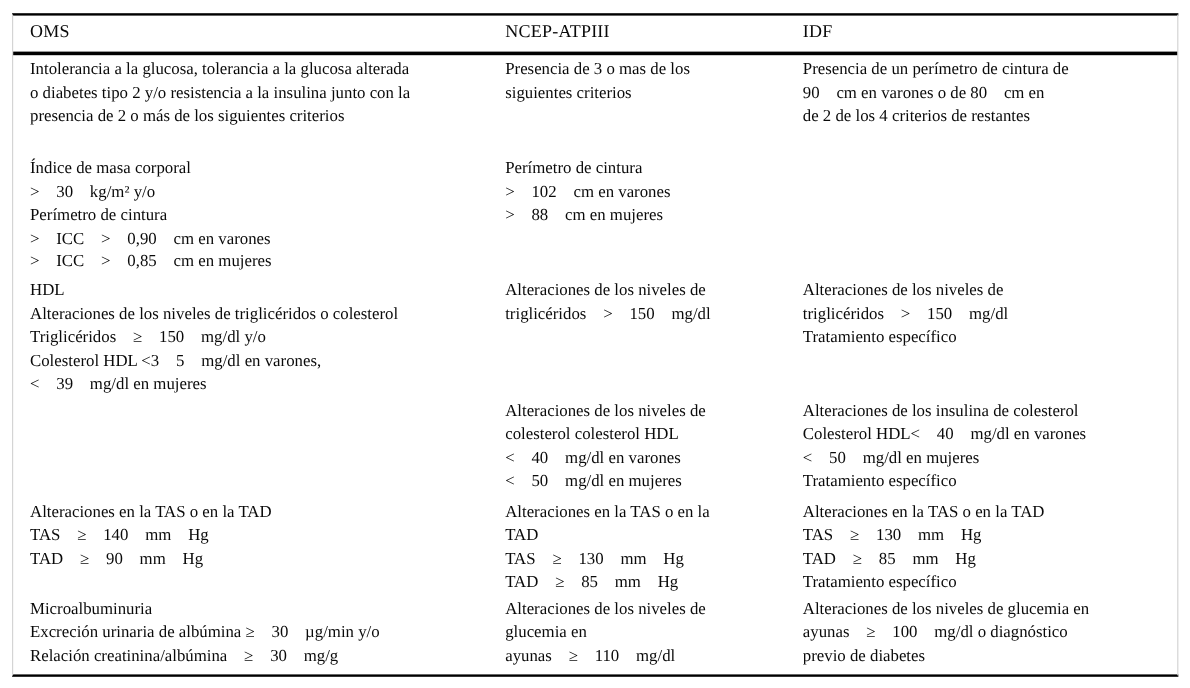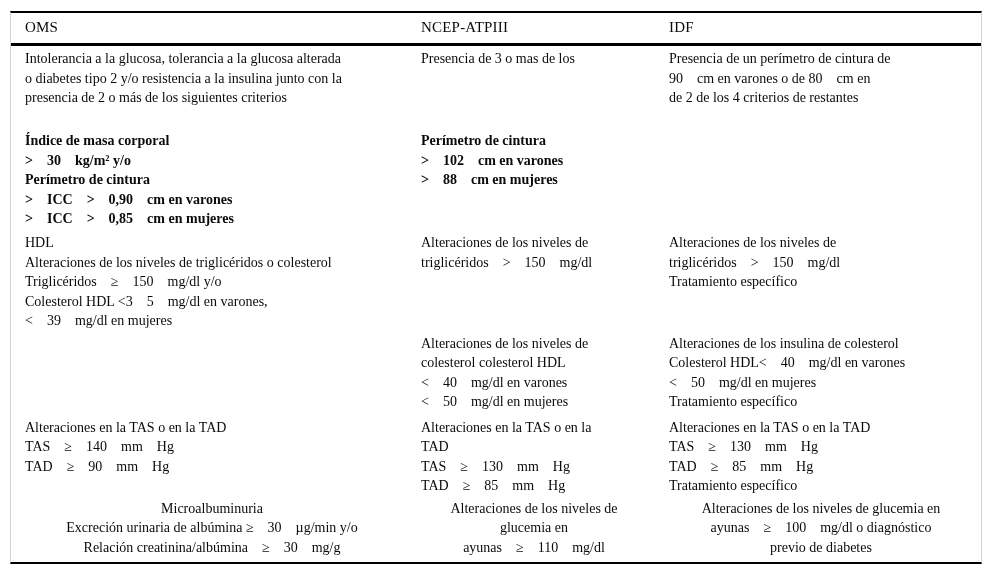--- a/index.html
+++ b/index.html
@@ -31,25 +31,25 @@
 
   .tr { display: grid; grid-template-columns: 396px 248px 1fr; }
   .td {
     font-size: 14px;
     line-height: 19.5px;
     padding: 3px 8px 0 14px;
   }
   .line { white-space: pre-wrap; }
 
   .row-1 { min-height: 82px; }
-  .row-2 { min-height: 102px; font-weight: bold; }
+  .row-2 { min-height: 102px; }
   .row-3 { min-height: 100px; }
   .row-4 { min-height: 84px; }
   .row-5 { min-height: 77px; }
-  .row-6 { min-height: 66px; text-align: center; }
+  .row-6 { min-height: 66px; }
 </style>
 </head>
 <body>
 
 <div class="page">
   <div class="ctable">
 
     <div class="thead">
       <div class="th">OMS</div>
       <div class="th">NCEP-ATPIII</div>
@@ -59,20 +59,21 @@
     <div class="tbody">
 
       <div class="tr row-1">
         <div class="td">
             <div class="line">Intolerancia a la glucosa, tolerancia a la glucosa alterada</div>
             <div class="line">o diabetes tipo 2 y/o resistencia a la insulina junto con la</div>
             <div class="line">presencia de 2 o más de los siguientes criterios</div>
           </div>
         <div class="td">
             <div class="line">Presencia de 3 o mas de los</div>
+            <div class="line">siguientes criterios</div>
           </div>
         <div class="td">
             <div class="line">Presencia de un perímetro de cintura de</div>
             <div class="line">90    cm en varones o de 80    cm en</div>
             <div class="line">de 2 de los 4 criterios de restantes</div>
           </div>
       </div>
 
       <div class="tr row-2">
         <div class="td">

